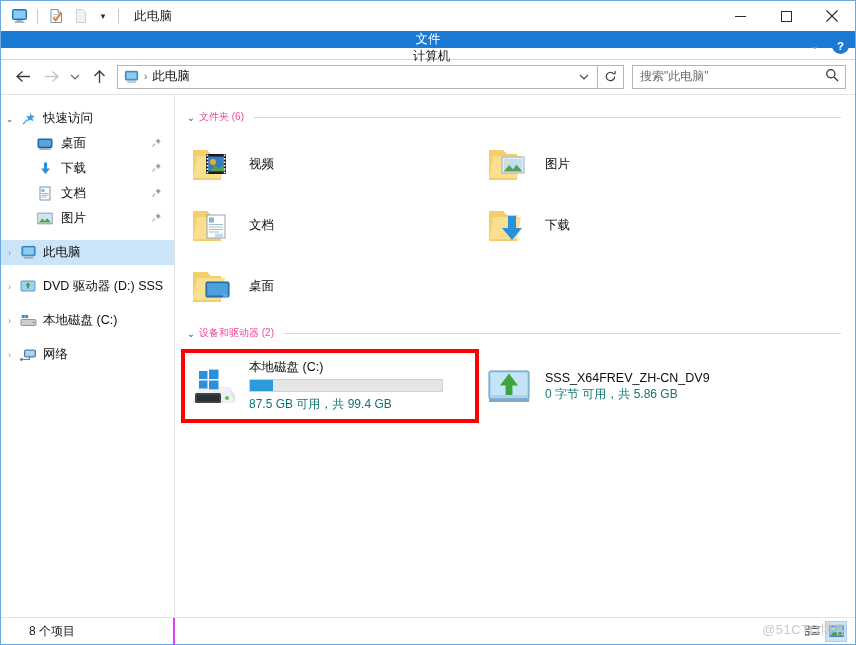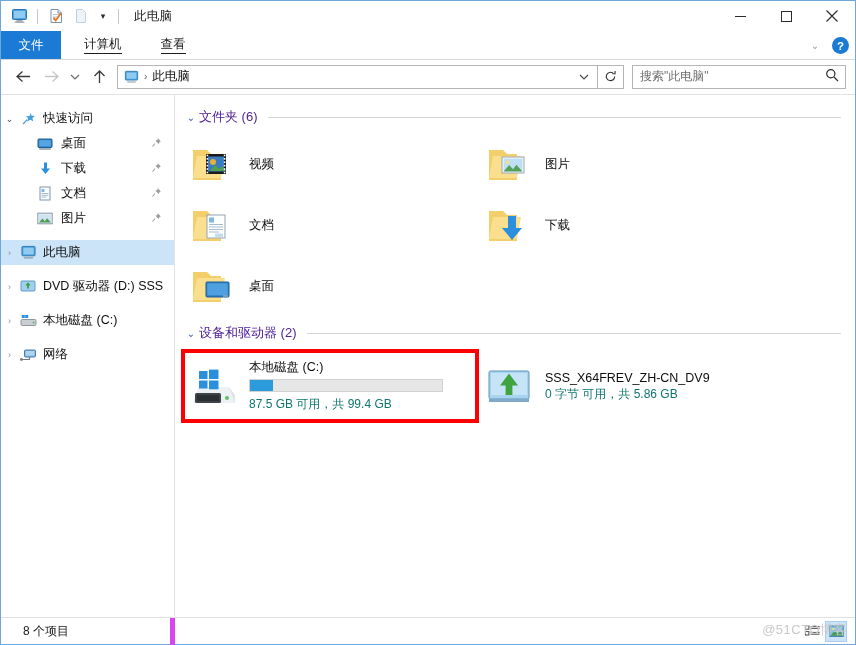--- a/index.html
+++ b/index.html
@@ -55,20 +55,21 @@
   }
 
   
   #ribbon {
     position: relative;
     height: 29px;
     background: #ffffff;
     display: flex;
     align-items: stretch;
     border-bottom: 1px solid #d9d9d9;
+    flex-direction: column;
   }
   .tab {
     display: flex; align-items: center; justify-content: center;
     padding: 0 16px;
     font-size: 12.5px;
     color: #1d1d1d;
     cursor: default;
   }
   .tab.file {
     background: #1a7ad4;
@@ -201,22 +202,22 @@
     padding: 0 14px 0 8px;
     height: 20px;
     margin-bottom: 7px;
   }
   .group-chev {
     width: 16px;
     display: flex; align-items: center; justify-content: center;
     color: #3d5fa6; font-size: 10px;
   }
   .group-title {
-    font-size: 13px;
-    color: #4c1d95;
+    font-size: 10px;
+    color: #ec4899;
     white-space: nowrap;
     margin-right: 10px;
   }
   .group-rule { flex: 1; height: 1px; background: #d7d7d7; }
 
   .grid {
     display: flex;
     flex-wrap: wrap;
     padding-left: 8px;
   }
@@ -261,23 +262,23 @@
   #statusbar {
     position: absolute;
     left: 0; right: 0; bottom: 0;
     height: 27px;
     border-top: 1px solid #e2e2e2;
     display: flex; align-items: center;
     background: #ffffff;
   }
   #status-left {
     font-size: 12px; color: #1a1a1a;
-    padding-left: 22px;
+    padding-left: 28px;
     width: 174px;
-    border-right: 5px solid #d946ef;
+    border-right: 2px solid #d946ef;
     height: 27px; display: flex; align-items: center;
   }
   #status-right {
     margin-left: auto;
     display: flex; align-items: center; gap: 2px;
     padding-right: 8px;
     position: relative;
   }
   .viewbtn {
     width: 22px; height: 21px;

